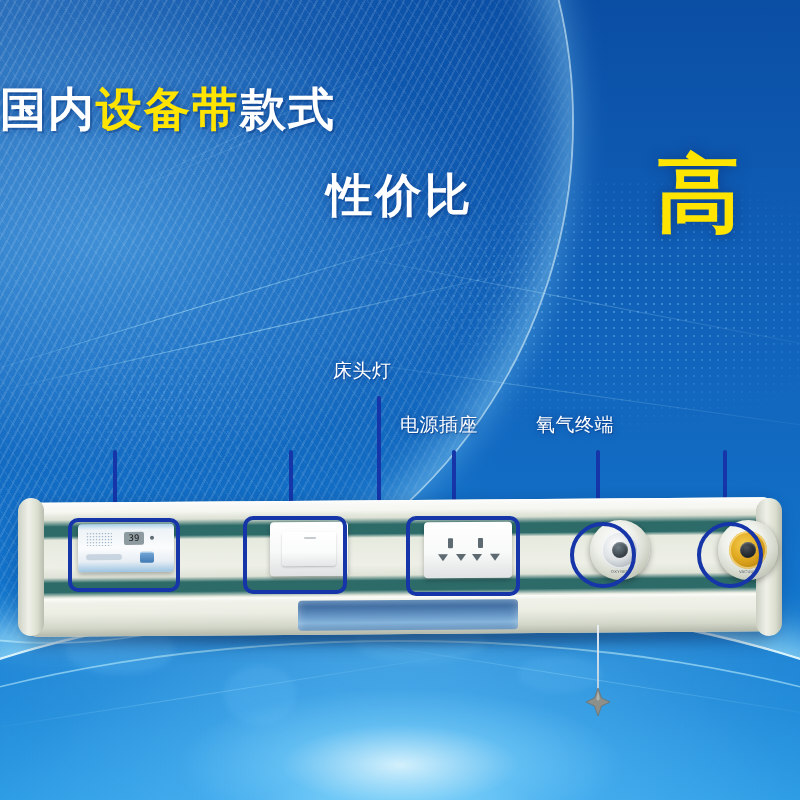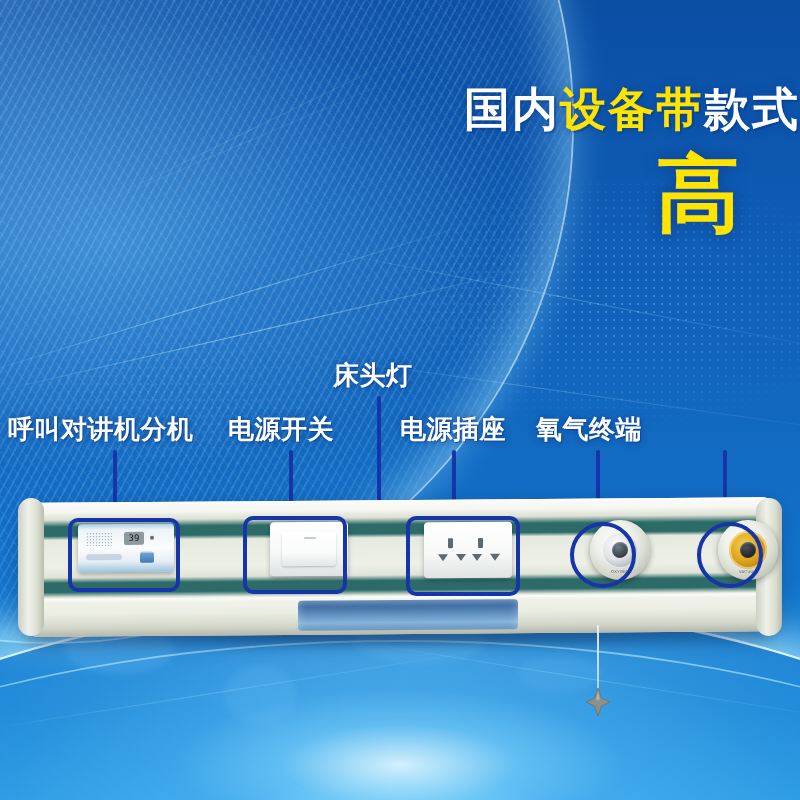--- a/index.html
+++ b/index.html
@@ -93,42 +93,42 @@
     background-image:
       radial-gradient(ellipse 90px 40px at 120px 60px, rgba(120,200,255,.22) 0 60%, transparent 61%),
       radial-gradient(ellipse 60px 48px at 260px 105px, rgba(120,200,255,.18) 0 60%, transparent 61%),
       radial-gradient(ellipse 110px 34px at 420px 52px, rgba(120,200,255,.20) 0 60%, transparent 61%),
       radial-gradient(ellipse 70px 30px at 560px 84px, rgba(120,200,255,.16) 0 60%, transparent 61%);
     filter:blur(3px);opacity:.8;
   }
 
   
   .headline{
-    position:absolute;left:0;top:86px;width:800px;text-align:right;
+    position:absolute;left:0;top:86px;width:800px;text-align:left;
     font-size:46px;font-weight:bold;letter-spacing:2px;line-height:1;
     color:#ffffff;
     text-shadow:0 0 10px rgba(10,60,140,.65), 2px 2px 0 rgba(8,50,120,.35);
     white-space:nowrap;
   }
   .headline .hl-y{color:#ffe400;}
   .subline{
     position:absolute;left:0;top:172px;width:800px;text-align:center;
     font-size:46px;font-weight:bold;letter-spacing:3px;line-height:1;
     color:#ffffff;white-space:nowrap;
     text-shadow:0 0 10px rgba(10,60,140,.65), 2px 2px 0 rgba(8,50,120,.35);
   }
   .bigchar{
     position:absolute;left:656px;top:152px;
     font-size:84px;font-weight:bold;line-height:1;color:#ffe400;
     text-shadow:0 0 14px rgba(8,45,115,.6);
   }
 
   
   .callout-label{
-    position:absolute;color:#ffffff;font-weight:bold;font-size:26px;
+    position:absolute;color:#ffffff;font-weight:normal;font-size:19px;
     white-space:nowrap;letter-spacing:0.5px;
     text-shadow:0 0 7px rgba(8,50,130,.75), 1px 1px 0 rgba(10,55,130,.5);
   }
   .callout-line{
     position:absolute;width:4px;background:#1535a8;border-radius:2px;
   }
 
   
   #panel{
     position:absolute;left:24px;top:500px;width:752px;height:134px;
@@ -257,31 +257,30 @@
   <div class="streak s7"></div>
   <div class="streak s8"></div>
 
   <div class="arc"></div>
   <div class="arc2"></div>
   <div class="arc-glow"></div>
 
   <div class="headline">
     <span>国内</span><span class="hl-y">设备带</span><span>款式</span>
   </div>
+  <div class="subline">性价比</div>
   <div class="bigchar">高</div>
 
   <div class="callout-line" style="left:113px;top:450px;height:80px;"></div>
   <div class="callout-line" style="left:289px;top:450px;height:72px;"></div>
   <div class="callout-line" style="left:377px;top:396px;height:214px;"></div>
   <div class="callout-line" style="left:452px;top:450px;height:72px;"></div>
   <div class="callout-line" style="left:596px;top:450px;height:80px;"></div>
   <div class="callout-line" style="left:723px;top:450px;height:80px;"></div>
 
-  <div class="callout-label" style="left:8px;top:412px;">呼叫对讲机分机</div>
-  <div class="callout-label" style="left:228px;top:412px;">电源开关</div>
   <div class="callout-label" style="left:333px;top:358px;">床头灯</div>
   <div class="callout-label" style="left:536px;top:412px;">氧气终端</div>
   <div class="callout-label" style="left:400px;top:412px;">电源插座</div>
 
   <div class="panel-shadow"></div>
 
   <div id="panel">
     <div class="panel-body"></div>
     <div class="panel-hi"></div>
     <div class="panel-lip"></div>

